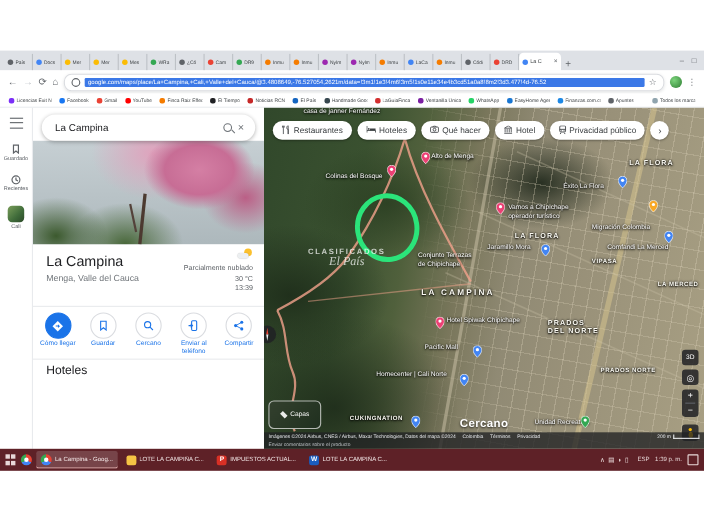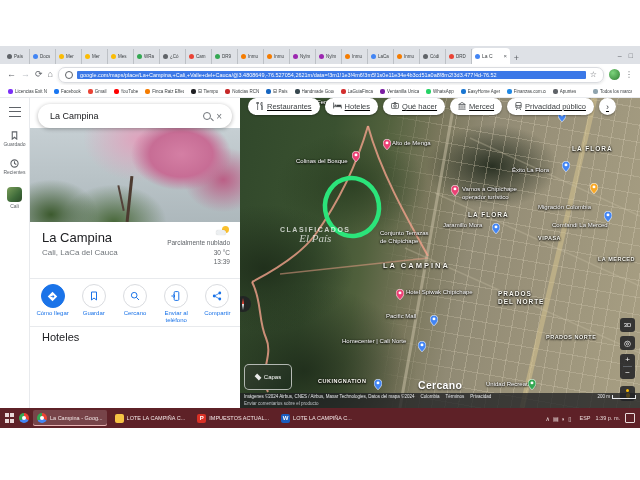--- a/index.html
+++ b/index.html
@@ -76,21 +76,21 @@
     radial-gradient(95px 60px at 63% 22%,rgba(22,32,20,.85),rgba(22,32,20,0) 70%),
     radial-gradient(120px 85px at 6% 55%,rgba(30,45,26,.9),rgba(30,45,26,0) 75%),
     radial-gradient(150px 115px at 16% 88%,rgba(28,42,25,.85),rgba(28,42,25,0) 75%),
     radial-gradient(100px 70px at 28% 28%,rgba(40,60,32,.8),rgba(40,60,32,0) 75%),
     linear-gradient(100deg,#31482b,#3a5130 22%,#50603c 33%,#7a775c 45%,#908a74 56%,#999179 70%,#a0987e 85%,#a89f83 100%);}
   .grid{position:absolute;left:140px;right:0;top:0;bottom:0;background:
     repeating-linear-gradient(100deg,rgba(218,208,184,.32) 0 1px,rgba(0,0,0,0) 1px 13px),
     repeating-linear-gradient(10deg,rgba(218,208,184,.28) 0 1px,rgba(0,0,0,0) 1px 17px);
     -webkit-mask-image:linear-gradient(to right,transparent,#000 30%);mask-image:linear-gradient(to right,transparent,#000 30%);}
   .mapsvg{position:absolute;left:0;top:0;z-index:2;pointer-events:none;}
-  .chiprow{position:absolute;left:8px;top:0;display:flex;gap:5px;z-index:6;align-items:flex-start;text-decoration:underline;}
+  .chiprow{position:absolute;left:8px;top:12px;display:flex;gap:5px;z-index:6;align-items:flex-start;}
   .chips{display:contents;}
   .chip{height:17px;background:#fff;border-radius:9px;display:flex;align-items:center;gap:3px;padding:0 8px;font-size:7.5px;color:#3c4043;box-shadow:0 1px 2px rgba(0,0,0,.35);white-space:nowrap;}
   .chipmore{width:17px;height:17px;border-radius:50%;background:#fff;display:flex;align-items:center;justify-content:center;font-size:9px;color:#3c4043;box-shadow:0 1px 2px rgba(0,0,0,.35);}
   .lbl{position:absolute;color:#fff;font-size:6px;text-shadow:0 0 2px #000,0 1px 2px #000;white-space:pre-line;z-index:4;line-height:1.25;}
   .lbl.district{font-size:6.5px;font-weight:bold;letter-spacing:1px;color:#fbfaf2;}
   .lbl.sm{font-size:5.5px;letter-spacing:.5px;}
   .lbl.lg{font-size:7.5px;letter-spacing:2px;}
   .pin{position:absolute;z-index:4;}
   .watermark{position:absolute;left:40px;top:128px;z-index:3;text-align:center;color:rgba(255,255,255,.72);}
   .wm1{font-size:7px;font-weight:bold;letter-spacing:1.5px;}
@@ -296,21 +296,21 @@
     <div class="panel">
       <div class="searchpill">
         <input value="La Campina" style="">
         <span class="mag"></span>
         <span class="sclose">×</span>
       </div>
       <div class="photo">
           <span class="trunk"></span>
         </div>
       <div class="ptitle">La Campina</div>
-      <div class="psub">Cali, LaCa del Cauca</div>
+      <div class="psub">Menga, Valle del Cauca</div>
       <div class="weather">
         <span class="wicon"><span class="wsun"></span><span class="wcloud"></span></span><br>
         <span>Parcialmente nublado</span><br>
         <span>30 °C</span><br>
         <span>13:39</span>
       </div>
       <div class="hr" style="top:180px"></div>
       <div class="actions" id="actions">
           <div class="action primary">
             <div class="circ">
@@ -398,21 +398,21 @@
               <span><svg width="8" height="7" viewBox="0 0 10 8">
                   <rect x=".5" y="1.5" width="9" height="6" rx="1" fill="none" stroke="#3c4043"></rect>
                   <path d="M3 1.5L4 .3h2L7 1.5" fill="none" stroke="#3c4043"></path>
                   <circle cx="5" cy="4.5" r="1.6" fill="none" stroke="#3c4043"></circle>
                 </svg></span>
               <span>Qué hacer</span>
             </div><div class="chip">
               <span><svg width="8" height="8" viewBox="0 0 10 10">
                   <path d="M5 .5L.8 3.2h8.4zM1.5 4v4M3.8 4v4M6.2 4v4M8.5 4v4M.5 9h9" stroke="#3c4043" fill="none" stroke-width=".9"></path>
                 </svg></span>
-              <span>Merced</span>
+              <span>Hotel</span>
             </div><div class="chip">
               <span><svg width="7" height="8" viewBox="0 0 8 10">
                   <rect x=".7" y=".5" width="6.6" height="7" rx="1.2" fill="none" stroke="#3c4043"></rect>
                   <path d="M.7 4.5h6.6" stroke="#3c4043"></path>
                   <circle cx="2.4" cy="6.2" r=".7" fill="#3c4043"></circle>
                   <circle cx="5.6" cy="6.2" r=".7" fill="#3c4043"></circle>
                   <path d="M2 8.5L1.2 10M6 8.5l.8 1.5" stroke="#3c4043"></path>
                 </svg></span>
               <span>Privacidad público</span>
             </div></div>

